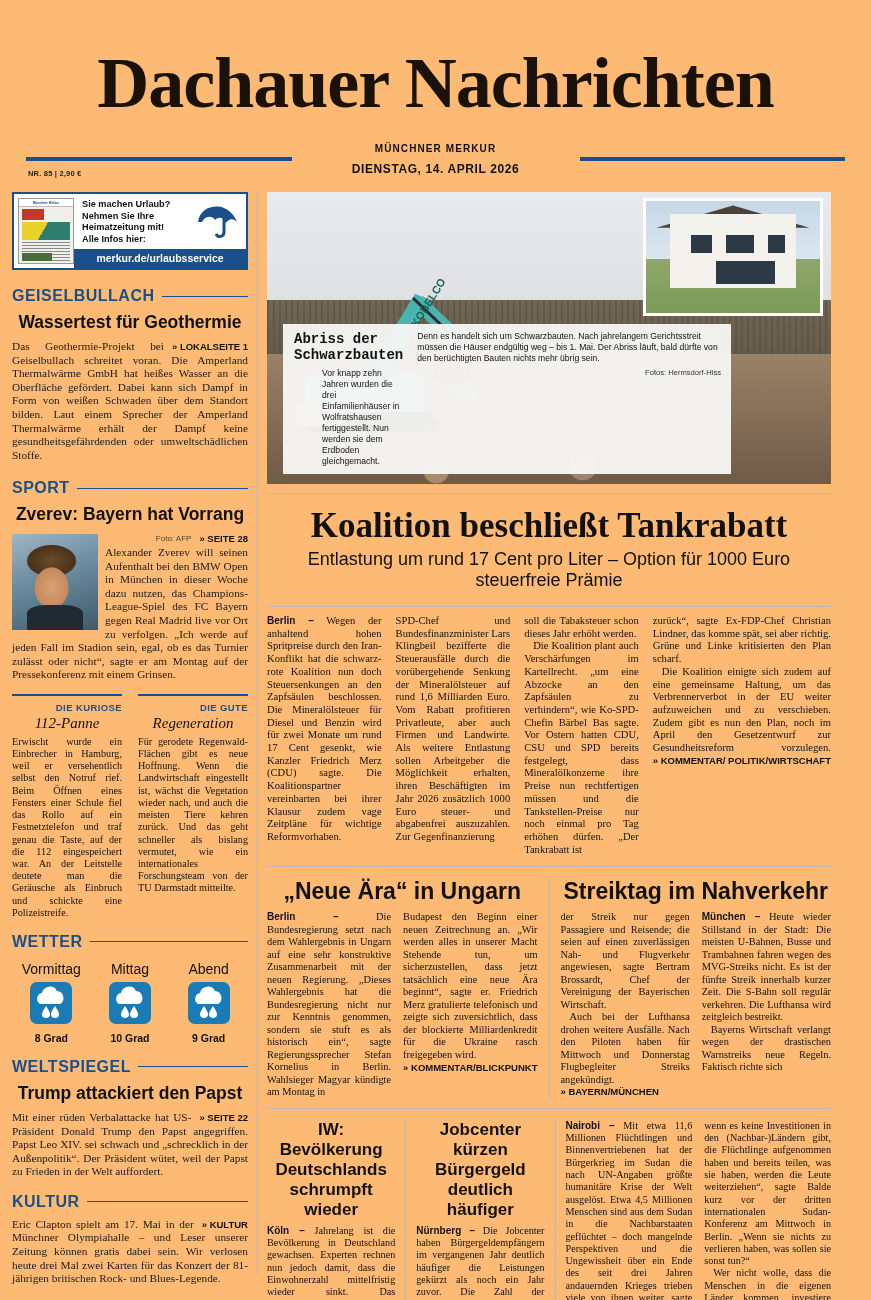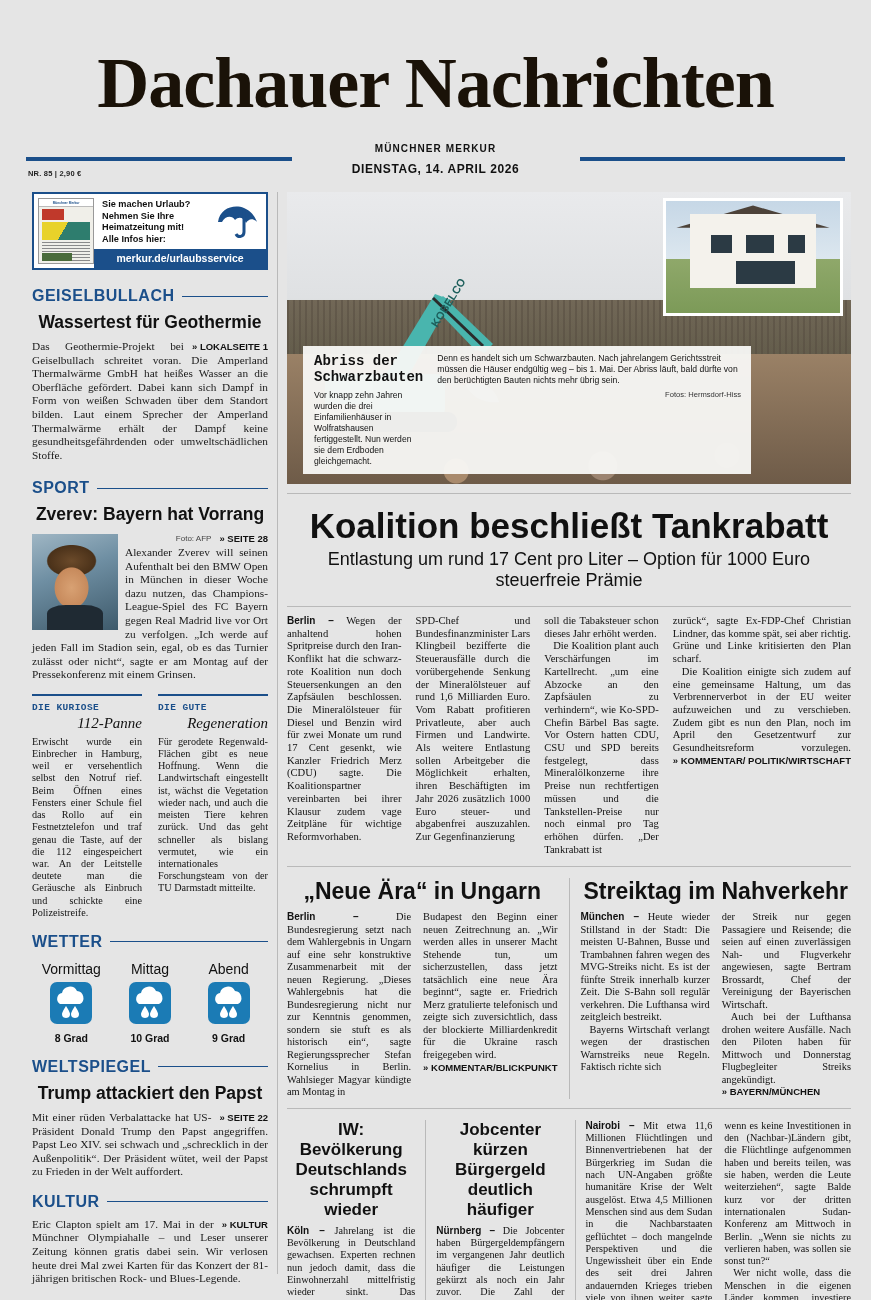--- a/index.html
+++ b/index.html
@@ -3,21 +3,21 @@
 <meta charset="utf-8">
 <style>
   * { box-sizing: border-box; margin: 0; padding: 0; }
   html, body {
     width: 871px; height: 1300px;
     background: #ffffff;
     font-family: "Liberation Serif", serif;
     color: #111111;
     overflow: hidden;
   }
-  .page { position: relative; width: 871px; height: 1300px; background:#e5e5e5; }
+  .page { position: relative; width: 871px; height: 1300px; background:#fdba74; }
 
   
   .masthead { padding: 48px 26px 0 26px; }
   .masthead-title {
     font-family: "Liberation Serif", serif;
     font-weight: 700;
     font-size: 72px;
     letter-spacing: -1px;
     text-align: center;
     line-height: 0.98;
@@ -40,21 +40,21 @@
     color: #111; margin-top: 8px; white-space: nowrap;
   }
   .mh-issue {
     position: absolute; left: 28px; top: 169px;
     font-family: "Liberation Sans", sans-serif;
     font-size: 7.5px; font-weight: 700; color: #222; letter-spacing: .2px;
   }
 
   
   .body-grid {
-    position: absolute; top: 192px; left: 32px;
+    position: absolute; top: 192px; left: 12px;
     width: 819px; height: 1082px;
     display: flex; gap: 0;
   }
   .left-col { width: 236px; flex: 0 0 236px; }
   .vsep { width: 1px; background: #b9b9b9; margin: 0 9px; flex: 0 0 1px; }
   .right-col { flex: 1 1 auto; }
 
   
   .promo-box {
     border: 2px solid #1b4f8a;
@@ -118,26 +118,26 @@
   .zverev-photo::after{
     content:""; position:absolute; left:18%; bottom:0; width:64%; height:26%;
     background:#1f2a33; border-radius:34% 34% 0 0;
   }
   .mini-grid { display:flex; margin-top:12px; }
   .mini-col { flex:1 1 0; }
   .mini-col.first { padding-right:8px; }
   .mini-col.second { padding-left:8px; }
   .mini-rule { height:2px; background:#1b4f8a; margin-bottom:6px; }
   .mini-kicker {
-    font-family:Liberation Mono, monospace; font-weight:700; font-size:9.5px;
-    letter-spacing:.4px; color:#1b4f8a; text-align:left;
+    font-family:Liberation Sans, sans-serif; font-weight:700; font-size:9.5px;
+    letter-spacing:.4px; color:#1b4f8a; text-align:right;
   }
   .mini-title {
     font-family:"Liberation Serif",serif; font-style:italic; font-weight:400;
-    font-size:15px; text-align:right; margin-top:2px; margin-bottom:4px; color:#111;
+    font-size:15px; text-align:center; margin-top:2px; margin-bottom:4px; color:#111;
   }
   .mini-body { font-size:10.2px; line-height:12.2px; text-align:justify; hyphens:auto; }
 
   .weather-row { display:flex; justify-content:space-around; margin-top:10px; }
   .w-item { text-align:center; width:70px; }
   .w-label { font-family:"Liberation Sans",sans-serif; font-weight:400; font-size:14px; color:#111; }
   .w-icon { width:42px; height:42px; margin:5px auto 4px auto; }
   .w-temp { font-family:"Liberation Sans",sans-serif; font-weight:700; font-size:10.5px; color:#111; }
 
   
@@ -168,28 +168,28 @@
   .inset-roof { position:absolute; left:6%; top:4%; width:88%; height:20%;
     background:#4c4239; clip-path: polygon(0 100%, 50% 0, 100% 100%); }
   .inset-win { position:absolute; background:#2b3a44; }
 
   .caption-box {
     position:absolute; left:16px; bottom:10px; right:100px;
     background:rgba(248,248,246,.95); padding:7px 10px 7px 11px; display:flex; gap:14px;
   }
   .cap-left { width:47%; }
   .cap-title { font-family:Liberation Mono, monospace; font-weight:700; font-size:14px; color:#111; }
-  .cap-text { font-family:"Liberation Sans",sans-serif; font-size:8.6px; line-height:11px; color:#111; margin-top:5px; }
+  .cap-text { font-family:"Liberation Sans",sans-serif; font-size:8.6px; line-height:11px; color:#111; margin-top:5px;margin-left:28px; }
   .cap-right { flex:1 1 auto; font-family:"Liberation Sans",sans-serif; font-size:8.6px; line-height:11px; color:#111; }
   .cap-credit { font-size:7.6px; color:#333; text-align:right; margin-top:3px; }
 
   .hr-thin { height:1px; background:#b9b9b9; margin:9px 0 0 0; }
 
   .main-head {
-    font-family:Liberation Sans, sans-serif; font-weight:700;
+    font-family:Liberation Serif, serif; font-weight:700;
     font-size:35px; line-height:39px; text-align:center; color:#111; margin-top:12px;
   }
   .main-sub {
     font-family:"Liberation Sans",sans-serif; font-weight:400;
     font-size:18px; text-align:center; color:#111; margin-top:4px; padding-bottom:6px;
   }
   .cols4 { display:flex; gap:14px; margin-top:8px; }
   .col { flex:1 1 0; font-size:10.6px; line-height:12.7px; text-align:justify; hyphens:auto; }
   .col p { text-indent:9px; }
   .col p.first { text-indent:0; }
@@ -433,26 +433,26 @@
               <p class="first">Budapest den Beginn einer neuen Zeitrechnung an. „Wir werden alles in unserer Macht Stehende tun, um sicherzustellen, dass jetzt tatsächlich eine neue Ära beginnt“, sagte er. Friedrich Merz gratulierte telefonisch und zeigte sich zuversichtlich, dass der blockierte Milliardenkredit für die Ukraine rasch freigegeben wird.</p>
               <p style="text-align:right;text-indent:0;margin-top:1px;"><span class="ref">» KOMMENTAR/BLICKPUNKT</span></p>
             </div>
           </div>
         </div>
         <div class="mid-sep"></div>
         <div class="half">
           <div class="sec-head">Streiktag im Nahverkehr</div>
           <div class="cols2">
             <div class="col">
+              <p class="first">der Streik nur gegen Passagiere und Reisende; die seien auf einen zuverlässigen Nah- und Flugverkehr angewiesen, sagte Bertram Brossardt, Chef der Vereinigung der Bayerischen Wirtschaft.</p>
+              <p><span>Auch bei der Lufthansa drohen weitere Ausfälle. Nach den Piloten haben für Mittwoch und Donnerstag Flugbegleiter Streiks angekündigt.</span> <span class="ref">» BAYERN/MÜNCHEN</span></p>
+            </div>
+            <div class="col">
               <p class="first"><span class="lead-in">München –</span> <span>Heute wieder Stillstand in der Stadt: Die meisten U-Bahnen, Busse und Trambahnen fahren wegen des MVG-Streiks nicht. Es ist der fünfte Streik innerhalb kurzer Zeit. Die S-Bahn soll regulär verkehren. Die Lufthansa wird zeitgleich bestreikt.</span></p>
               <p>Bayerns Wirtschaft verlangt wegen der drastischen Warnstreiks neue Regeln. Faktisch richte sich</p>
-            </div>
-            <div class="col">
-              <p class="first">der Streik nur gegen Passagiere und Reisende; die seien auf einen zuverlässigen Nah- und Flugverkehr angewiesen, sagte Bertram Brossardt, Chef der Vereinigung der Bayerischen Wirtschaft.</p>
-              <p><span>Auch bei der Lufthansa drohen weitere Ausfälle. Nach den Piloten haben für Mittwoch und Donnerstag Flugbegleiter Streiks angekündigt.</span> <span class="ref">» BAYERN/MÜNCHEN</span></p>
             </div>
           </div>
         </div>
       </div>
 
       <div class="hr-thin" style="margin-top:9px"></div>
 
       <div class="three-up">
         <div class="tu">
           <div class="sec-head-sm">IW: Bevölkerung Deutschlands schrumpft wieder</div>

